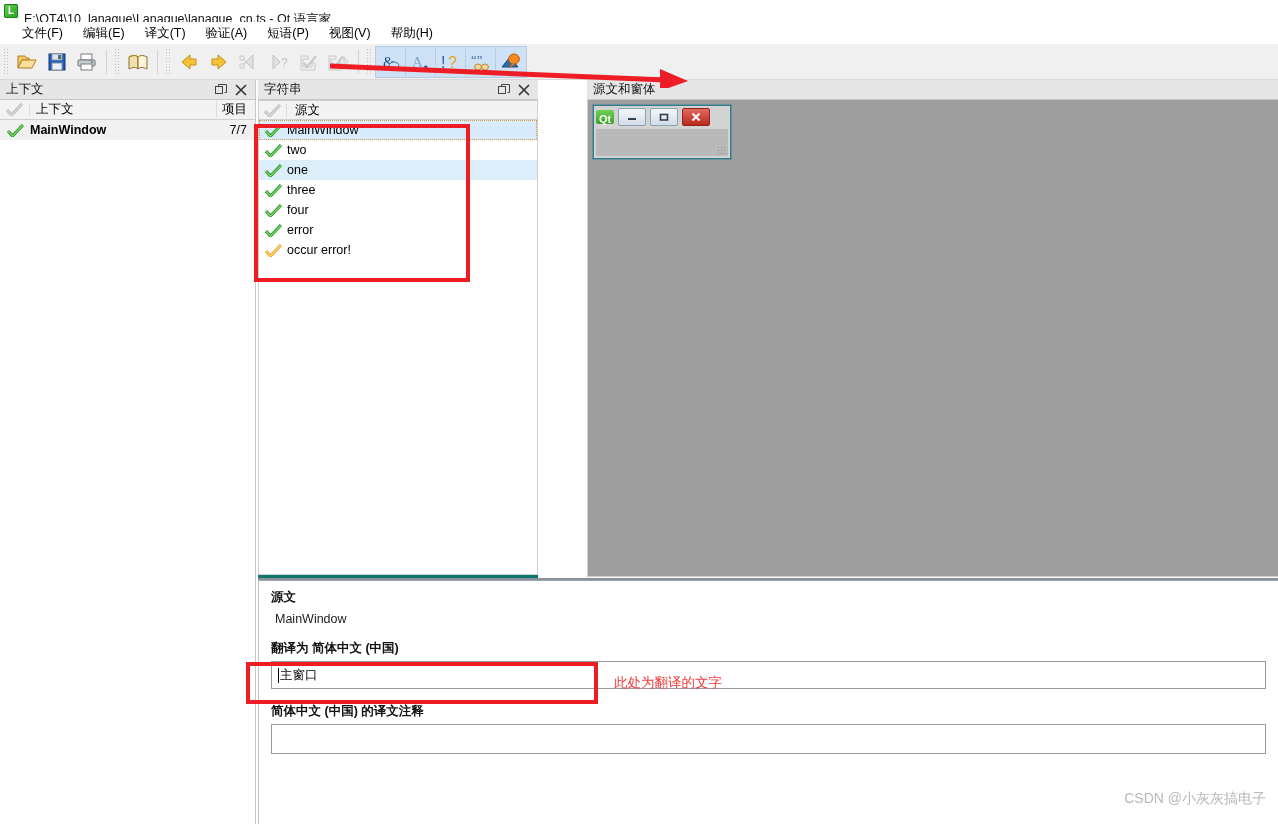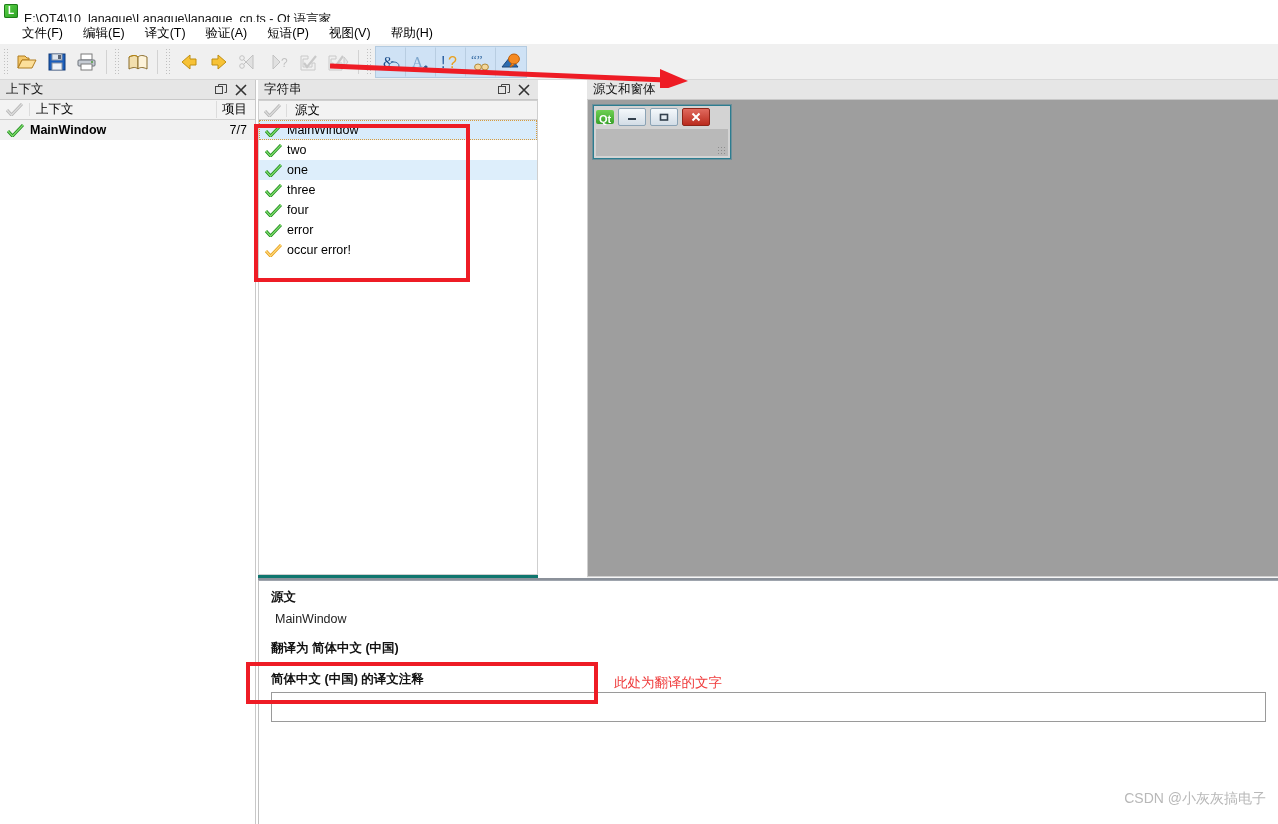--- a/index.html
+++ b/index.html
@@ -485,20 +485,24 @@
     </div>
   </div>
 
   <div class="main-bottom-sep"></div>
 
   <div class="editor">
     <div class="ed-label">源文</div>
     <div class="ed-value">MainWindow</div>
 
     <div class="ed-label" style="padding-top:14px;">翻译为 简体中文 (中国)</div>
+    <div class="ed-field">
+      <span class="caret"></span>
+      <span>主窗口</span>
+    </div>
 
     <div class="ed-label" style="padding-top:14px;">简体中文 (中国) 的译文注释</div>
     <div class="ed-field comment">
       <span></span>
     </div>
   </div>
 
   <div class="anno-rect" style="left:254px; top:124px; width:216px; height:158px;"></div>
 
   <div class="anno-rect" style="left:246px; top:662px; width:352px; height:42px;"></div>

